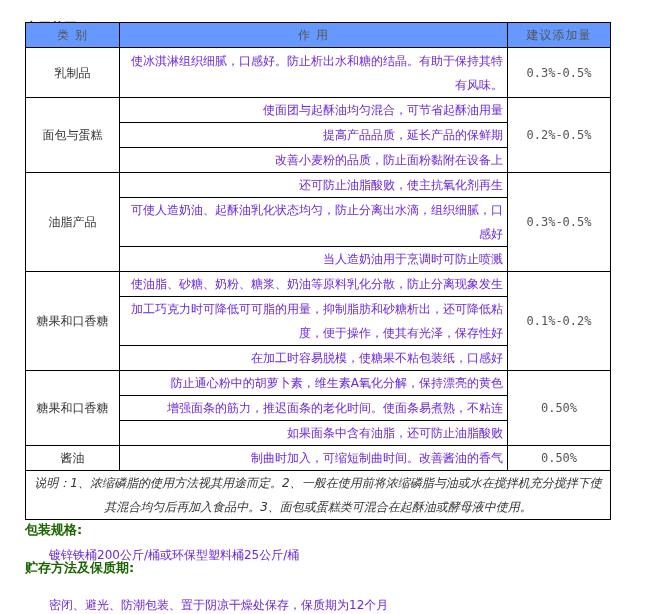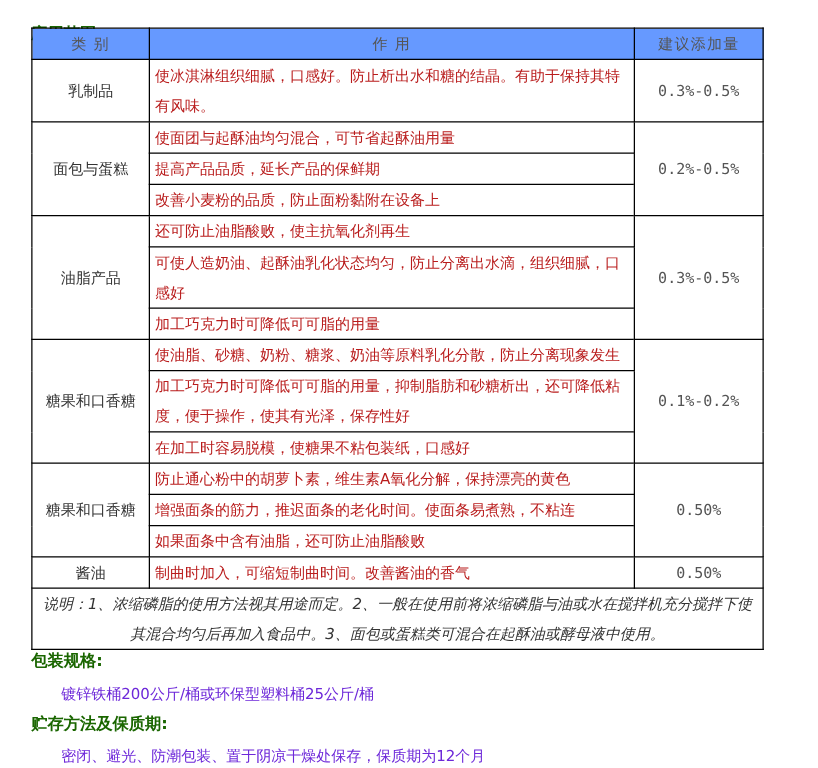--- a/index.html
+++ b/index.html
@@ -19,21 +19,21 @@
   }
   table.spec td, table.spec th {
     border: 1px solid #000000; padding: 0 4px;
     font-size: 12px; line-height: 24px; vertical-align: middle;
   }
   table.spec th {
     background: #6699ff; color: #555555; font-weight: normal;
     height: 25px; text-align: center; letter-spacing: 1px;
   }
   td.cat { text-align: center; color: #333; }
-  td.eff { text-align: left; color: #b91c1c; }
+  td.eff { text-align: right; color: #6d28d9; }
   td.dose { text-align: center; color: #555; font-family: "DejaVu Sans Mono", "Liberation Mono", monospace; font-size: 10px; }
   td.note { text-align: center; line-height: 24px; padding: 0 6px; font-style: italic; }
   .para {
     position: absolute; left: 49px; color: #6d28d9; font-size: 12px; line-height: 16px;
   }
 </style>
 </head>
 <body>
 
 <div class="section-title" style="top:20px;">应用范围:</div>
@@ -71,21 +71,21 @@
 
   <tr style="height:25px">
     <td class="cat" rowspan="3">油脂产品</td>
     <td class="eff">还可防止油脂酸败，使主抗氧化剂再生</td>
     <td class="dose" rowspan="3">0.3%-0.5%</td>
   </tr>
   <tr style="height:49px">
     <td class="eff">可使人造奶油、起酥油乳化状态均匀，防止分离出水滴，组织细腻，口感好</td>
   </tr>
   <tr style="height:25px">
-    <td class="eff">加工巧克力时可降低可可脂的用量</td>
+    <td class="eff">当人造奶油用于烹调时可防止喷溅</td>
   </tr>
 
   <tr style="height:25px">
     <td class="cat" rowspan="3">糖果和口香糖</td>
     <td class="eff">使油脂、砂糖、奶粉、糖浆、奶油等原料乳化分散，防止分离现象发生</td>
     <td class="dose" rowspan="3">0.1%-0.2%</td>
   </tr>
   <tr style="height:49px">
     <td class="eff">加工巧克力时可降低可可脂的用量，抑制脂肪和砂糖析出，还可降低粘度，便于操作，使其有光泽，保存性好</td>
   </tr>
@@ -113,14 +113,14 @@
 
   <tr style="height:48px">
     <td class="note" colspan="3">说明：1、浓缩磷脂的使用方法视其用途而定。2、一般在使用前将浓缩磷脂与油或水在搅拌机充分搅拌下使其混合均匀后再加入食品中。3、面包或蛋糕类可混合在起酥油或酵母液中使用。</td>
   </tr>
 </tbody>
   </table>
 
 <div class="section-title" style="top:522px;">包装规格:</div>
 <div class="para" style="top:547px;">镀锌铁桶200公斤/桶或环保型塑料桶25公斤/桶</div>
 
-<div class="section-title" style="top:572px;">贮存方法及保质期:</div>
+<div class="section-title" style="top:560px;">贮存方法及保质期:</div>
 <div class="para" style="top:597px;">密闭、避光、防潮包装、置于阴凉干燥处保存，保质期为12个月</div>
 
 </body></html>

